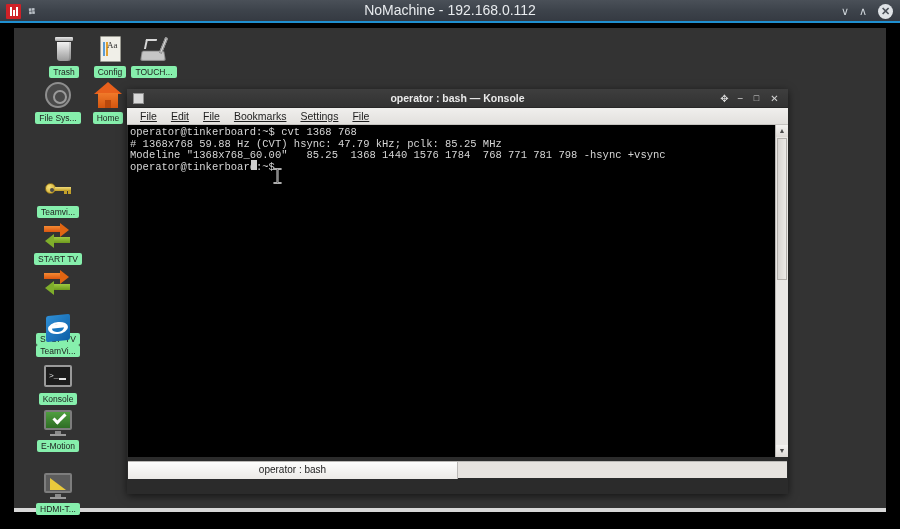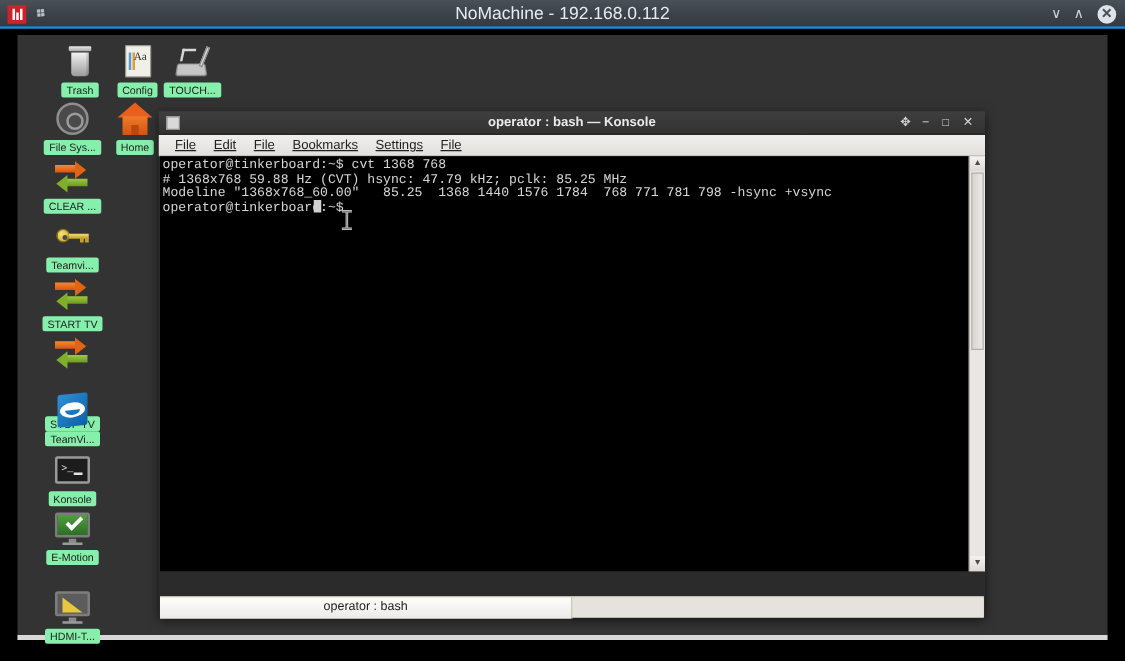--- a/index.html
+++ b/index.html
@@ -290,23 +290,23 @@
   #k-scroll .down { bottom: 0; }
   #k-scroll .thumb {
     position: absolute; left: 1px; top: 13px;
     width: 10px; height: 142px;
     background: linear-gradient(90deg,#d8d5d1,#ebe9e6);
     border: 1px solid #b2afab;
     cursor: pointer;
   }
 
   #k-tabbar {
-    position: absolute; left: 1px; bottom: 0;
+    position: absolute; left: 1px; bottom: 16px;
     width: 659px; height: 17px;
-    background: #fef9c3;
+    background: #a3a3a3;
     border-top: 1px solid #bab8b5;
     display: flex;
   }
   #k-tab-active {
     width: 330px; height: 17px; line-height: 16px;
     text-align: center;
     font-size: 10px; color: #1c1c1c;
     background: linear-gradient(180deg,#fdfdfc,#eceae7);
     border-right: 1px solid #bab8b5;
     cursor: pointer;
@@ -378,31 +378,20 @@
       <span class="glyph">
         <span class="ic-home">
             <span class="roof"></span>
             <span class="body"></span>
             <span class="door"></span>
           </span>
       </span>
       <span class="lbl">Home</span>
     </div>
 
-    <div class="desk-icon" style="left:16px; top:99px;">
-      <span class="glyph">
-        <span class="ic-arrows">
-            <span class="ar top"></span>
-            <span class="toph"></span>
-            <span class="ar bot"></span>
-            <span class="both"></span>
-          </span>
-      </span>
-      <span class="lbl">CLEAR ...</span>
-    </div>
 
     <div class="desk-icon" style="left:16px; top:146px;">
       <span class="glyph">
         <span class="ic-key">
             <span class="head"></span>
             <span class="shaft"></span>
             <span class="tooth t1"></span>
             <span class="tooth t2"></span>
           </span>
       </span>

